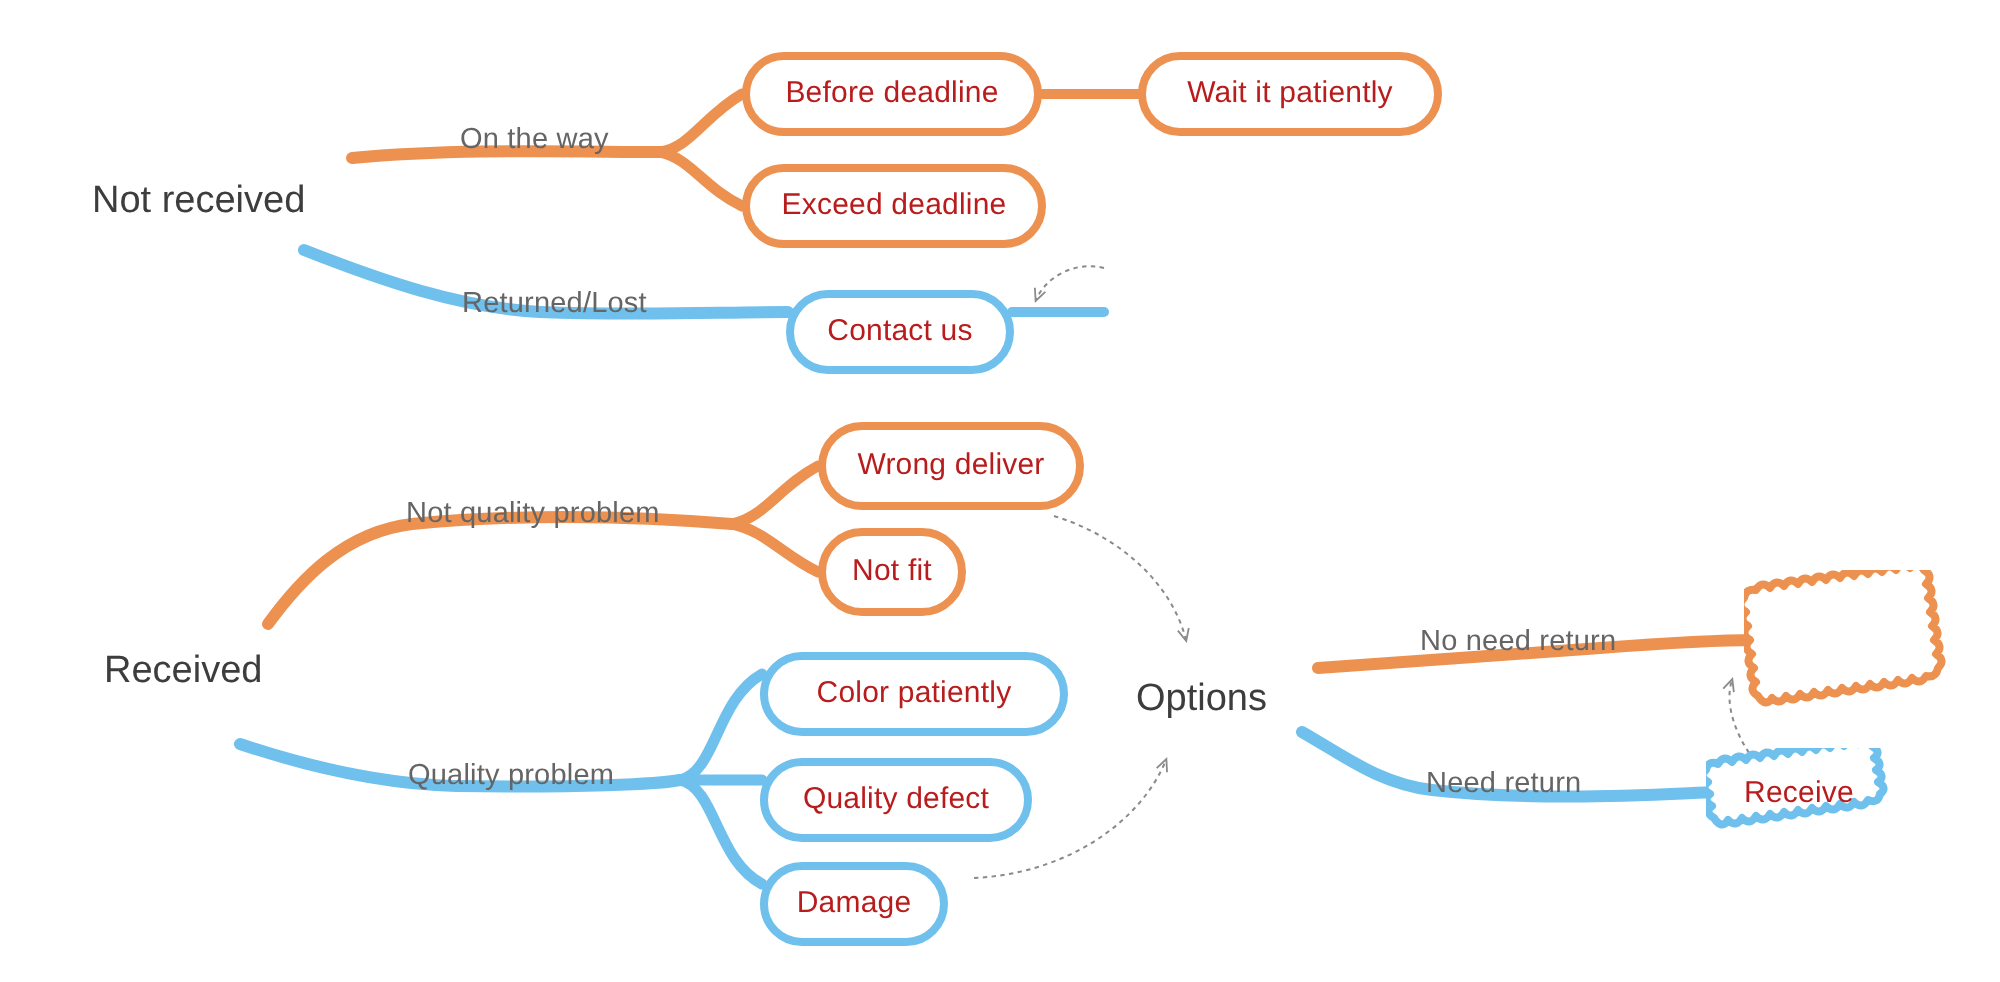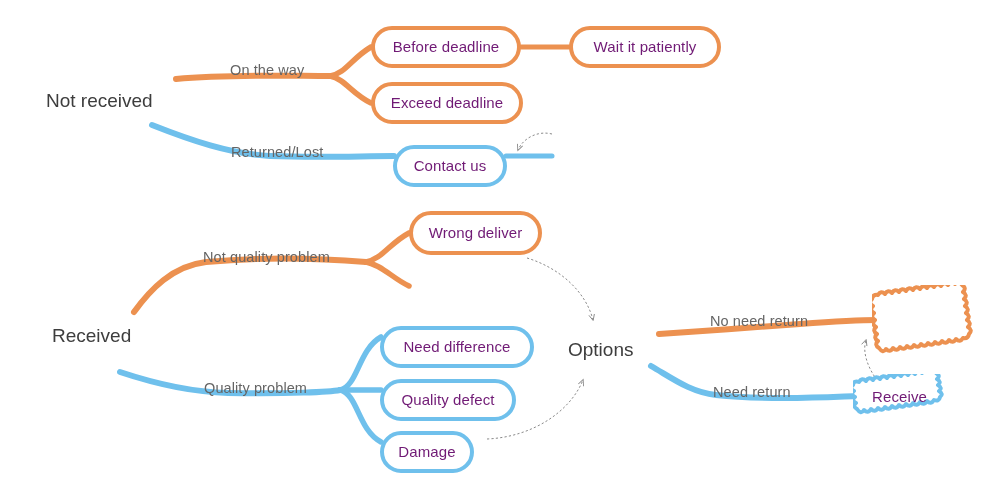--- a/index.html
+++ b/index.html
@@ -27,21 +27,21 @@
     height: 491px;
     pointer-events: none;
   }
   .node {
     position: absolute;
     box-sizing: border-box;
     display: flex;
     align-items: center;
     justify-content: center;
     background: #ffffff;
-    color: #701a75;
+    color: #b91c1c;
     font-size: 15px;
     line-height: 1.18;
     white-space: pre-line;
     text-align: center;
     letter-spacing: .1px;
   }
   .node.pill {
     border-style: solid;
     border-width: 4px;
     border-radius: 22px;
@@ -153,22 +153,23 @@
 
   <div class="node pill orange" style="left:569px; top:26px; width:152px; height:42px;">Wait it patiently</div>
 
   <div class="node pill orange" style="left:371px; top:82px; width:152px; height:42px;">Exceed deadline</div>
 
   <div class="node pill blue" style="left:393px; top:135px; width:114px; height:42px;">Contact us</div>
 
 
   <div class="node pill orange" style="left:409px; top:211px; width:133px; height:44px;">Wrong deliver</div>
 
+  <div class="node pill orange" style="left:409px; top:264px; width:74px; height:44px;">Not fit</div>
 
-  <div class="node pill blue" style="left:380px; top:316px; width:154px; height:42px;">Need difference</div>
+  <div class="node pill blue" style="left:380px; top:316px; width:154px; height:42px;">Color patiently</div>
 
   <div class="node pill blue" style="left:380px; top:369px; width:136px; height:42px;">Quality defect</div>
 
   <div class="node pill blue" style="left:380px; top:421px; width:94px; height:42px;">Damage</div>
 
   <div class="node sketch" style="left:872px; top:285px; width:104px; height:72px; font-size:15px;">
     <svg class="sketch-svg" viewBox="0 0 104 72" preserveAspectRatio="none">
       <path d="M6,10 q3,-5 7,-1 q3,-5 7,-1 q3,-5 7,-1 q3,-5 7,-1 q3,-5 7,-1 q3,-5 7,-1 q3,-5 7,-1
                q3,-5 7,-1 q3,-5 7,-1 q3,-5 7,-1 q3,-5 7,-1 q3,-5 7,1
                q5,3 1,7 q5,3 1,7 q5,3 1,7 q5,3 1,7 q5,3 1,7 q5,3 1,7 q5,3 1,7 q-1,5 -6,4

